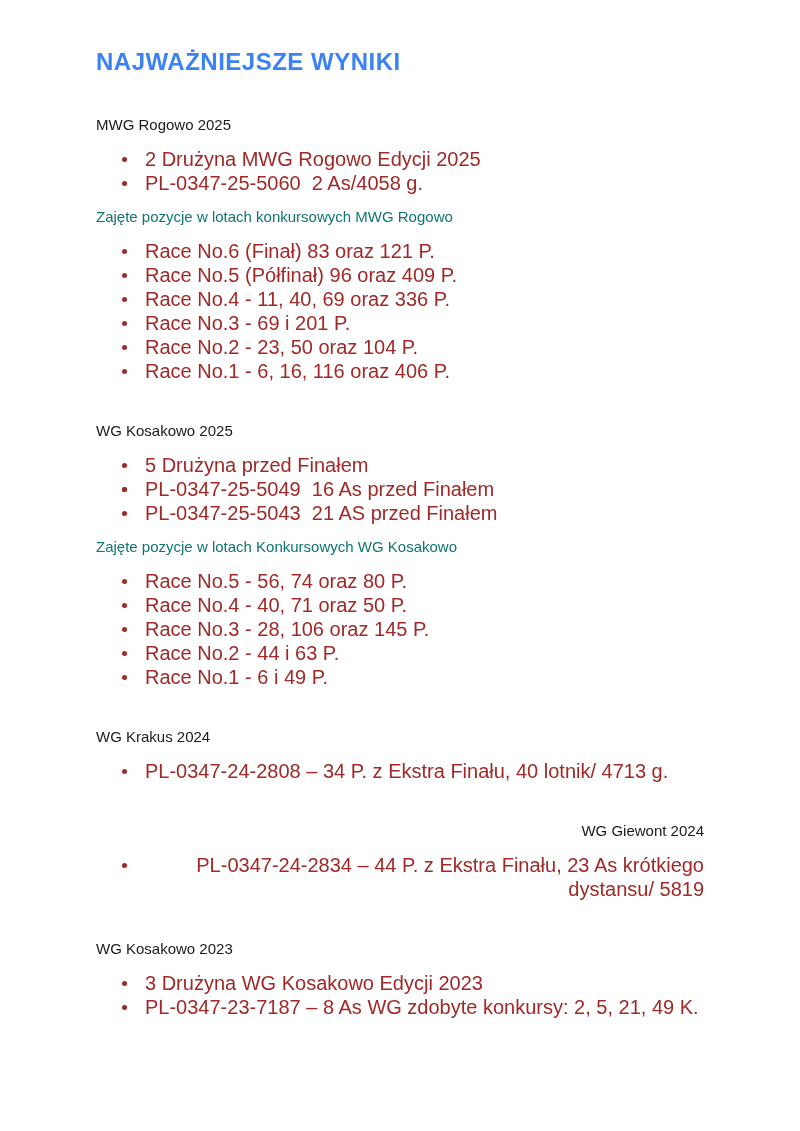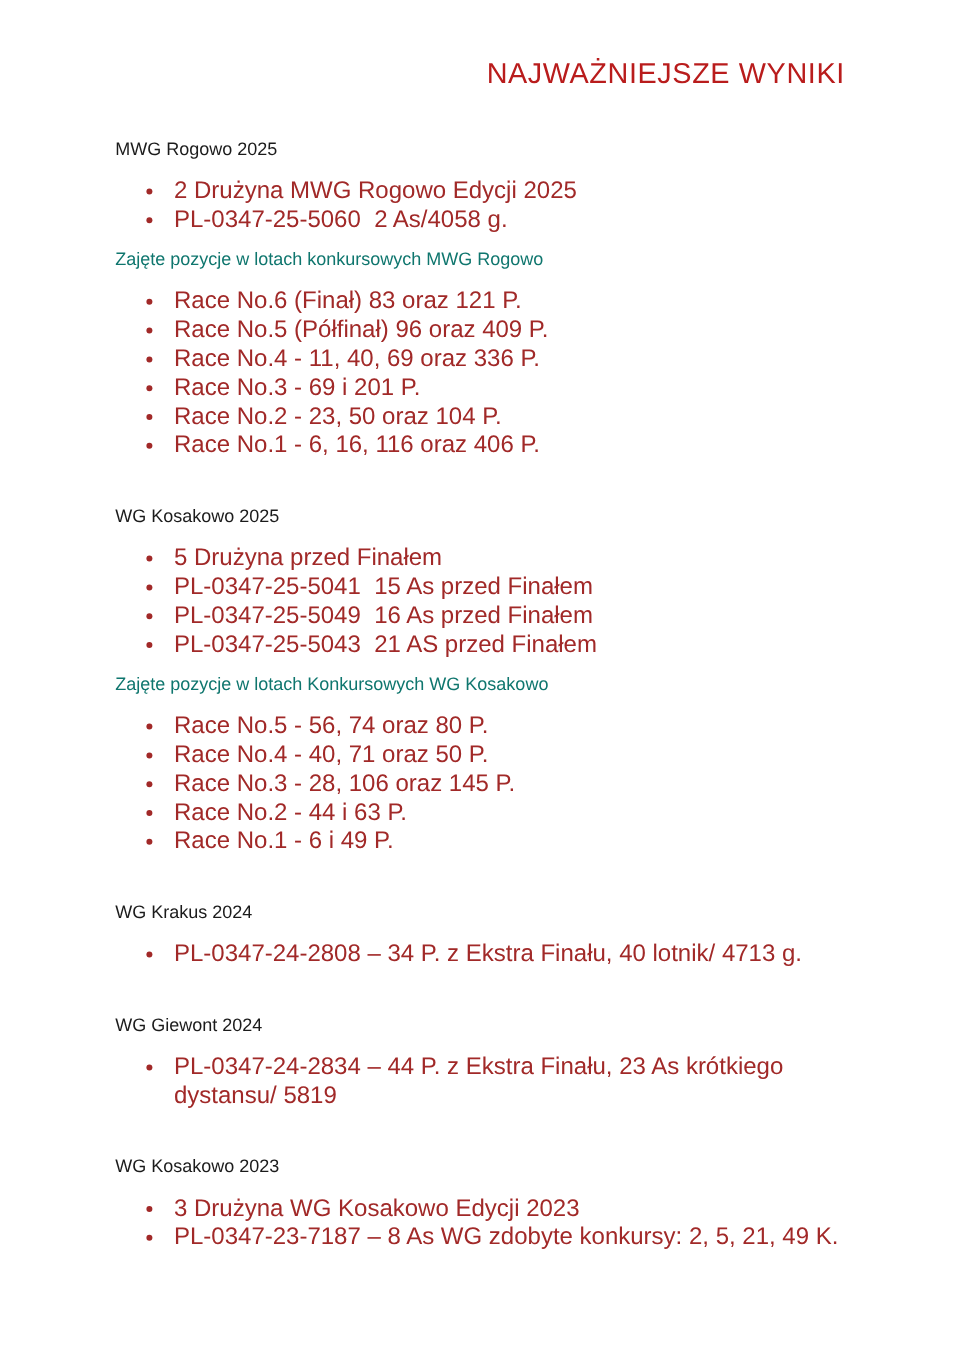--- a/index.html
+++ b/index.html
@@ -12,25 +12,25 @@
     width: 800px;
     height: 1131px;
     background: #ffffff;
     font-family: "Liberation Sans", "DejaVu Sans", sans-serif;
     color: #1b1b1b;
     overflow: hidden;
     box-sizing: border-box;
     padding: 46px 96px 0 96px;
   }
   .doc-title {
-    text-align: right;
+    text-align: left;
     font-size: 24px;
-    font-weight: 400;
+    font-weight: 700;
     letter-spacing: 0.5px;
-    color: #b91c1c;
+    color: #3b82f6;
     line-height: 31px;
     margin: 0 0 27px 0;
     white-space: nowrap;
   }
   .section-heading {
     font-size: 15px;
     font-weight: 400;
     line-height: 24px;
     margin: 0 0 10px 0;
     white-space: pre-wrap;
@@ -54,20 +54,21 @@
     position: absolute;
     left: 26px;
     top: 10px;
     width: 5px;
     height: 5px;
     border-radius: 50%;
     background: #a12928;
   }
   .section.extra-space-after {
     margin-bottom: 32px;
+    text-align: right;
   }
 </style>
 </head>
 <body>
 
 <div class="page">
   <h1 class="doc-title">NAJWAŻNIEJSZE WYNIKI</h1>
   <div id="sections-container">
       <div class="section">
         <p class="section-heading black">MWG Rogowo 2025</p>
@@ -84,21 +85,21 @@
           <li><span class="bullet-marker"></span><span>Race No.4 - 11, 40, 69 oraz 336 P.</span></li>
           <li><span class="bullet-marker"></span><span>Race No.3 - 69 i 201 P.</span></li>
           <li><span class="bullet-marker"></span><span>Race No.2 - 23, 50 oraz 104 P.</span></li>
           <li><span class="bullet-marker"></span><span>Race No.1 - 6, 16, 116 oraz 406 P.</span></li>
         </ul>
       </div>
       <div class="section">
         <p class="section-heading black">WG Kosakowo 2025</p>
         <ul class="bullet-list">
           <li><span class="bullet-marker"></span><span>5 Drużyna przed Finałem</span></li>
-          <li><span class="bullet-marker"></span><span>PL-0347-25-5041  15 As przed Finałem</span></li>
+          <li><span class="bullet-marker"></span></li>
           <li><span class="bullet-marker"></span><span>PL-0347-25-5049  16 As przed Finałem</span></li>
           <li><span class="bullet-marker"></span><span>PL-0347-25-5043  21 AS przed Finałem</span></li>
         </ul>
       </div>
       <div class="section">
         <p class="section-heading red">Zajęte pozycje w lotach Konkursowych WG Kosakowo</p>
         <ul class="bullet-list">
           <li><span class="bullet-marker"></span><span>Race No.5 - 56, 74 oraz 80 P.</span></li>
           <li><span class="bullet-marker"></span><span>Race No.4 - 40, 71 oraz 50 P.</span></li>
           <li><span class="bullet-marker"></span><span>Race No.3 - 28, 106 oraz 145 P.</span></li>

